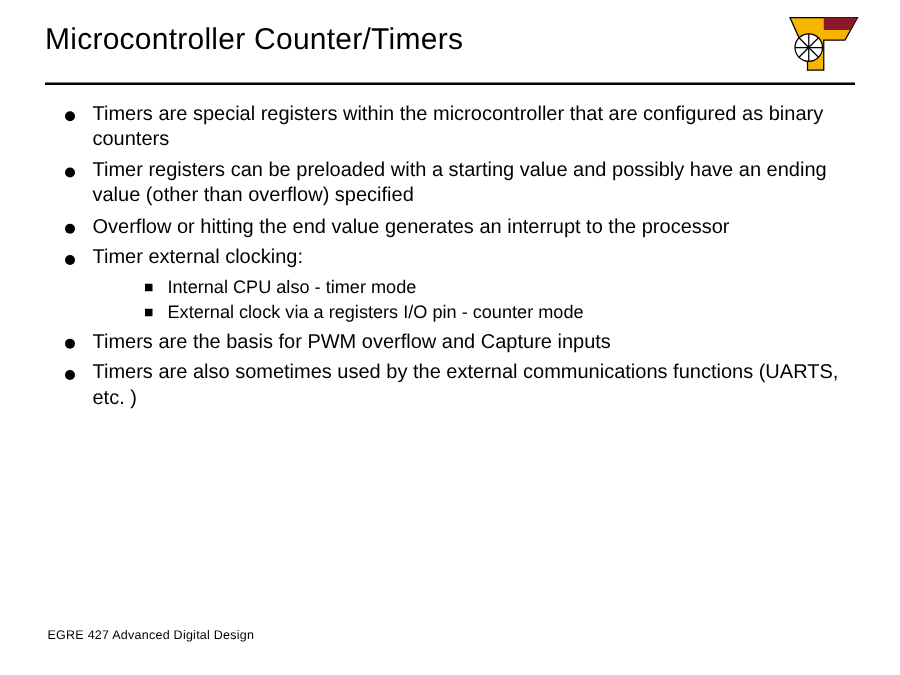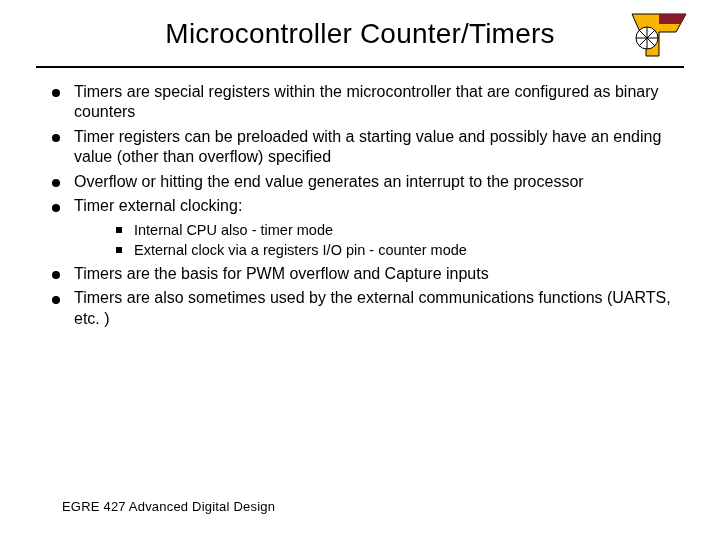--- a/index.html
+++ b/index.html
@@ -23,22 +23,22 @@
     position: relative;
     height: 66px;
     border-bottom: 2px solid #000;
     margin: 0 36px;
   }
   .title {
     position: absolute;
     left: 0;
     right: 0;
     top: 18px;
-    text-align: center;
-    font-size: 28px;
+    text-align: left;
+    font-size: 24px;
     font-weight: 400;
     letter-spacing: 0.2px;
   }
   .logo {
     position: absolute;
     right: -6px;
     top: 8px;
     width: 62px;
     height: 54px;
   }
@@ -84,24 +84,23 @@
     left: 2px;
     top: 0.4em;
     width: 6px;
     height: 6px;
     background: #000;
   }
   .footer {
     position: absolute;
     left: 38px;
     bottom: 26px;
-    font-size: 13px;
+    font-size: 10px;
     letter-spacing: 0.2px;
     color: #000;
-    margin-left: 24px;
   }
 </style>
 </head>
 <body>
 
 <div class="slide">
 
   <div class="header">
     <div class="title">Microcontroller Counter/Timers</div>
     <div class="logo">

